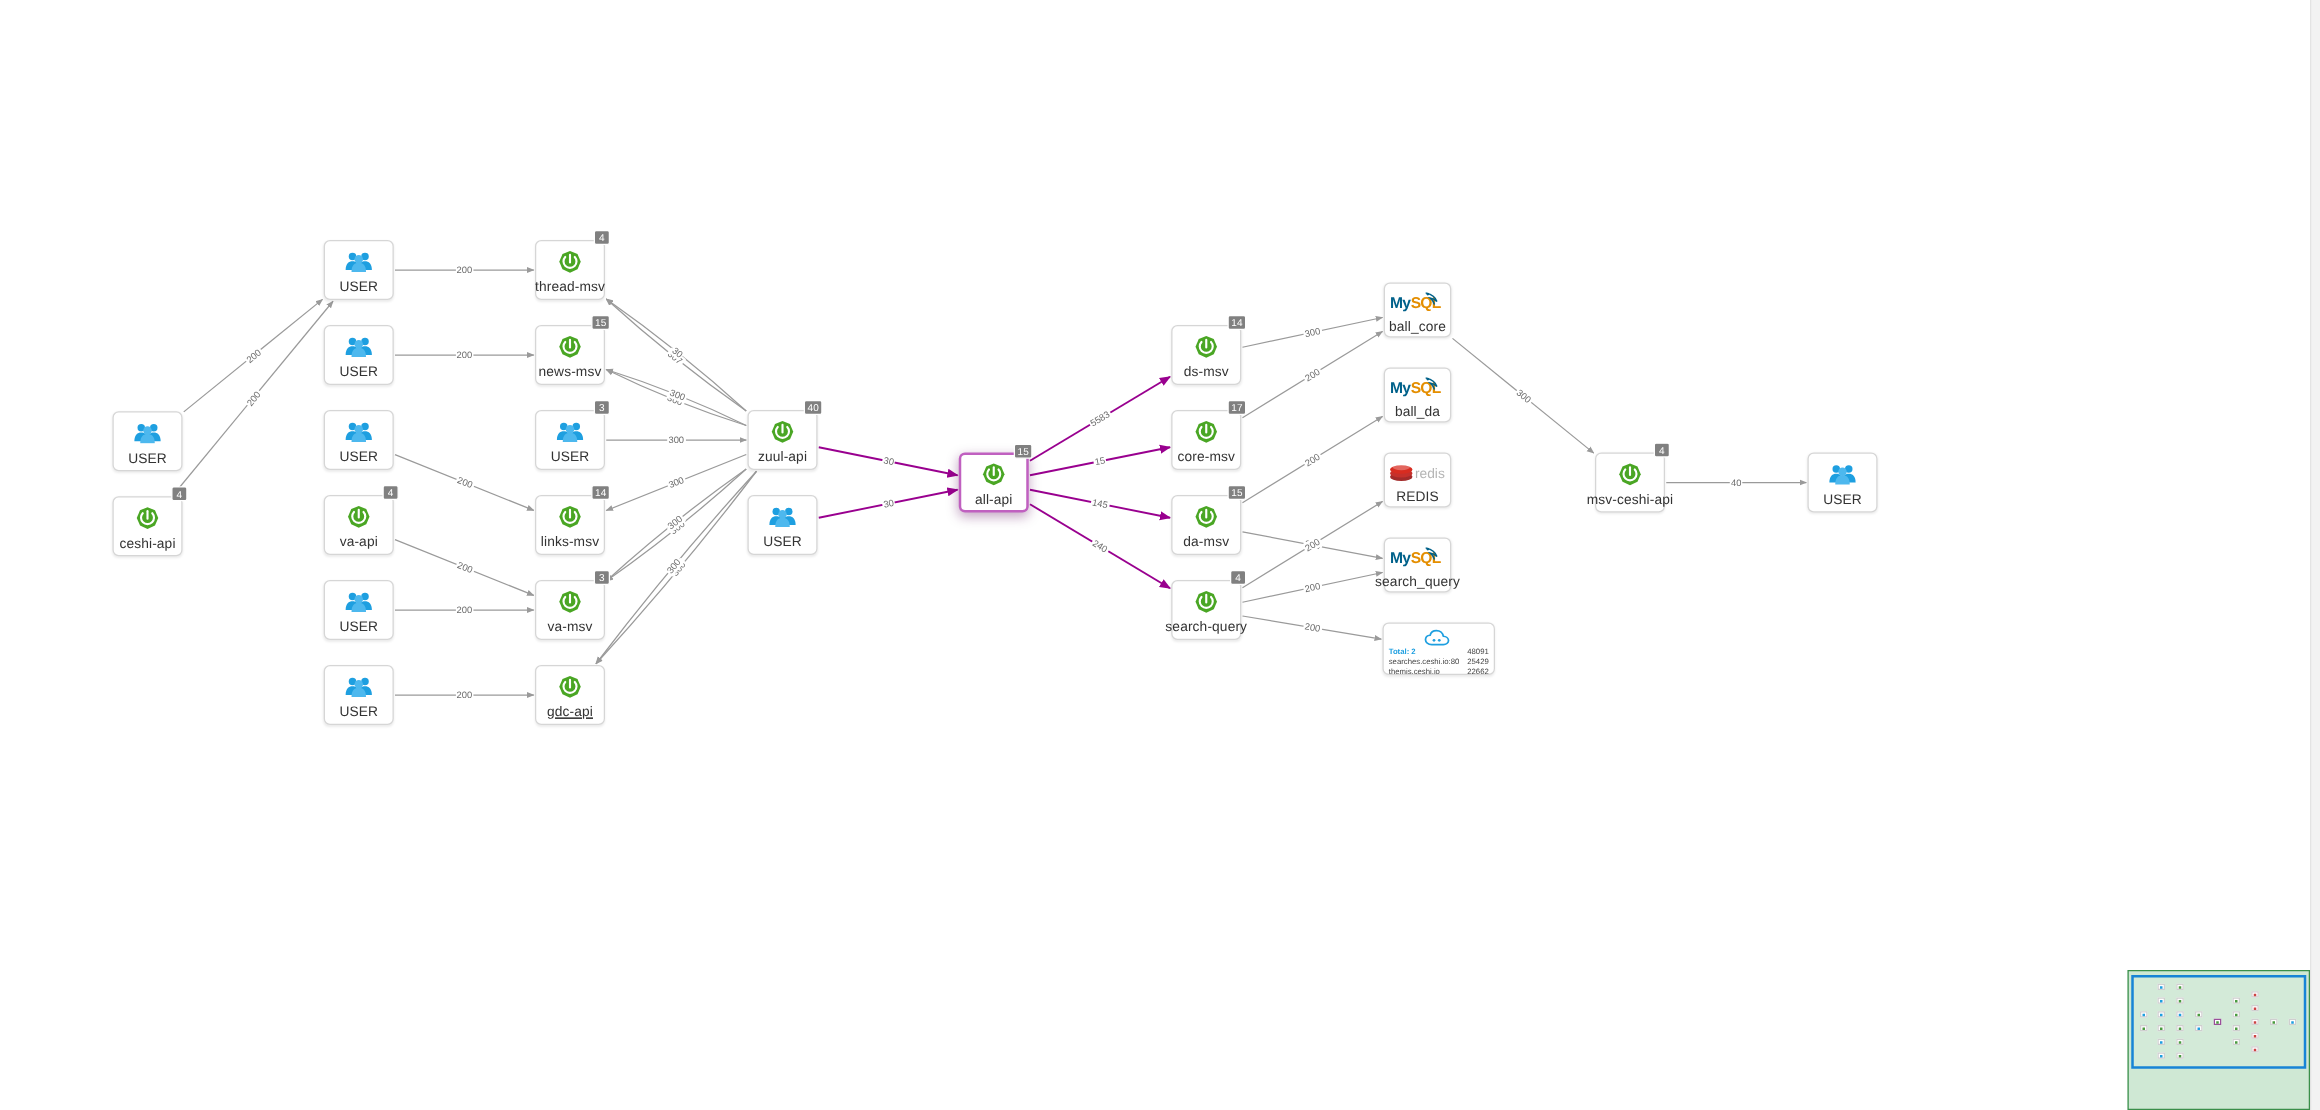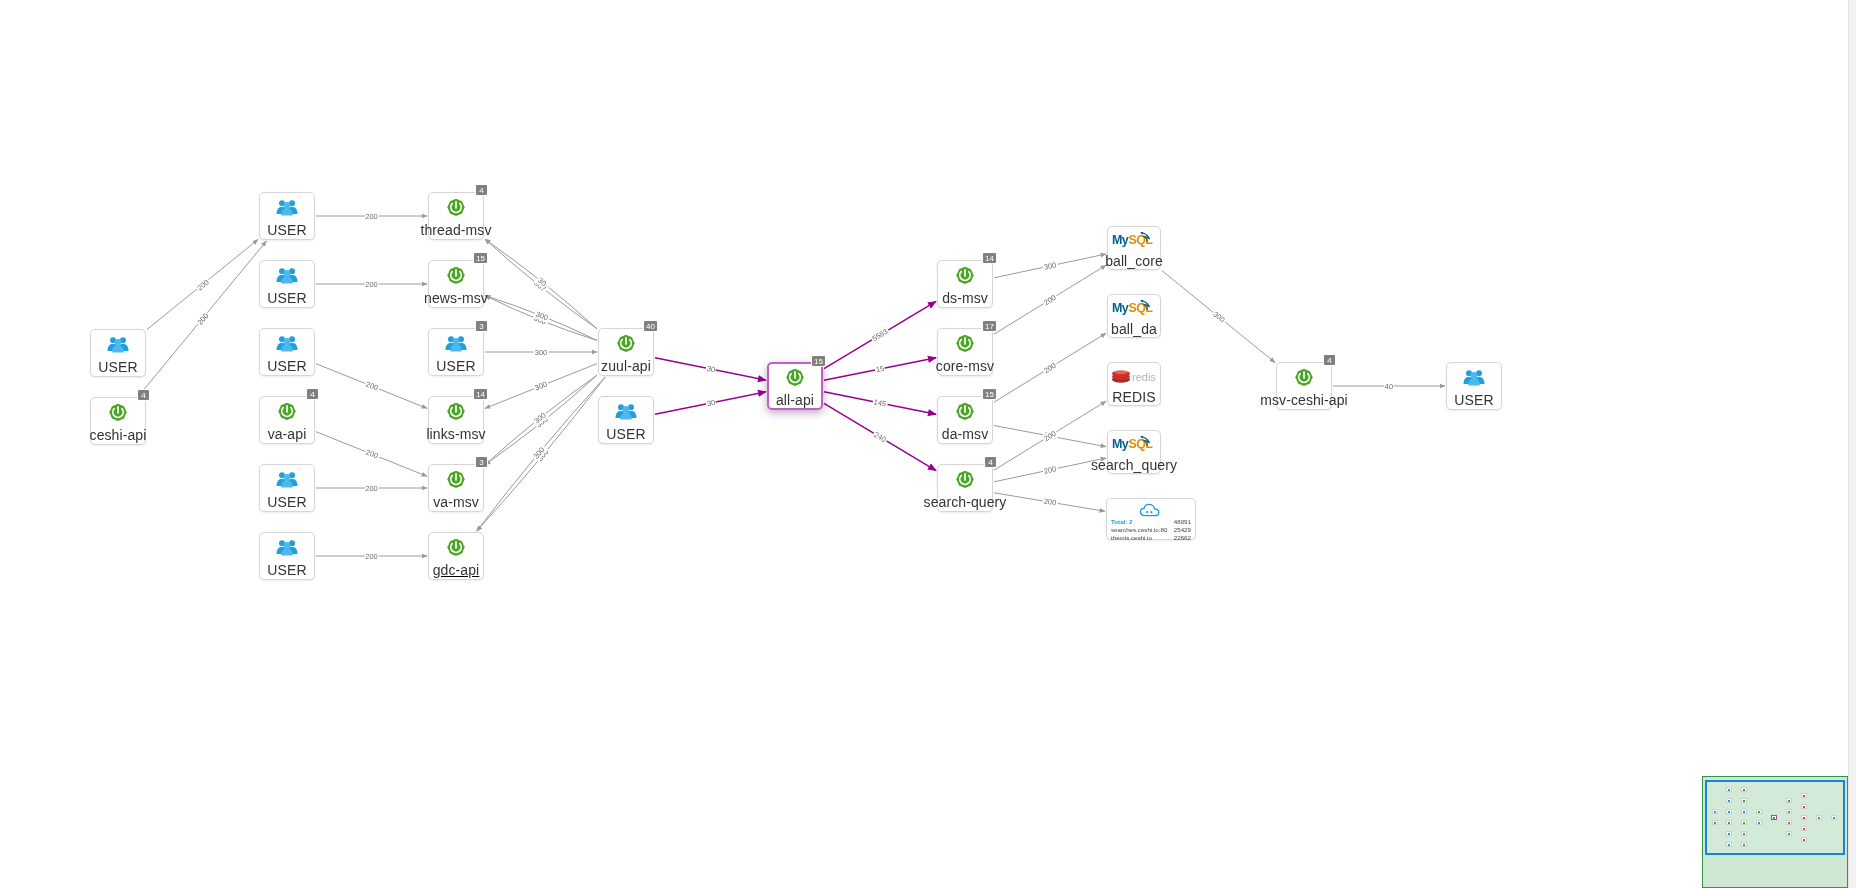--- a/index.html
+++ b/index.html
@@ -42,21 +42,21 @@
   .node.selected {
     border: 2px solid #c060c0;
     box-shadow: 0 3px 9px rgba(90,0,90,0.35);
   }
   .node .glyph {
     height: 24px; width: 26px;
     display: flex; align-items: center; justify-content: center;
     margin-top: 1px;
   }
   .node .nlabel {
-    font-size: 14px;
+    font-size: 11px;
     color: #333333;
     margin-top: 2px;
     white-space: nowrap;
     letter-spacing: 0.1px;
   }
   .badge {
     position: absolute;
     top: -9px; right: -5px;
     min-width: 13px; height: 12px;
     padding: 0 2px;

